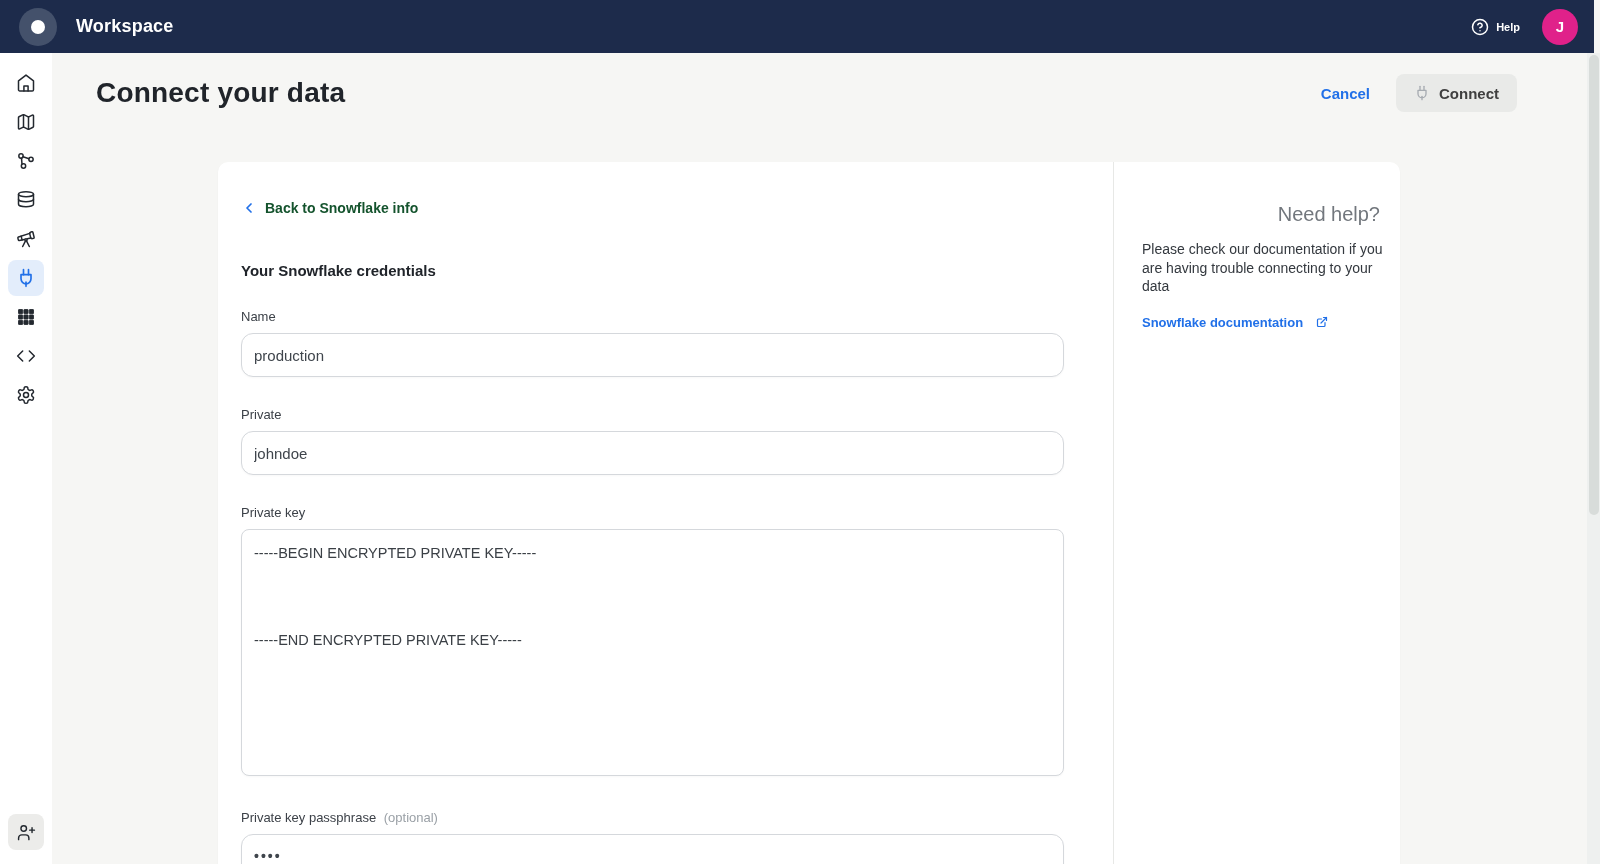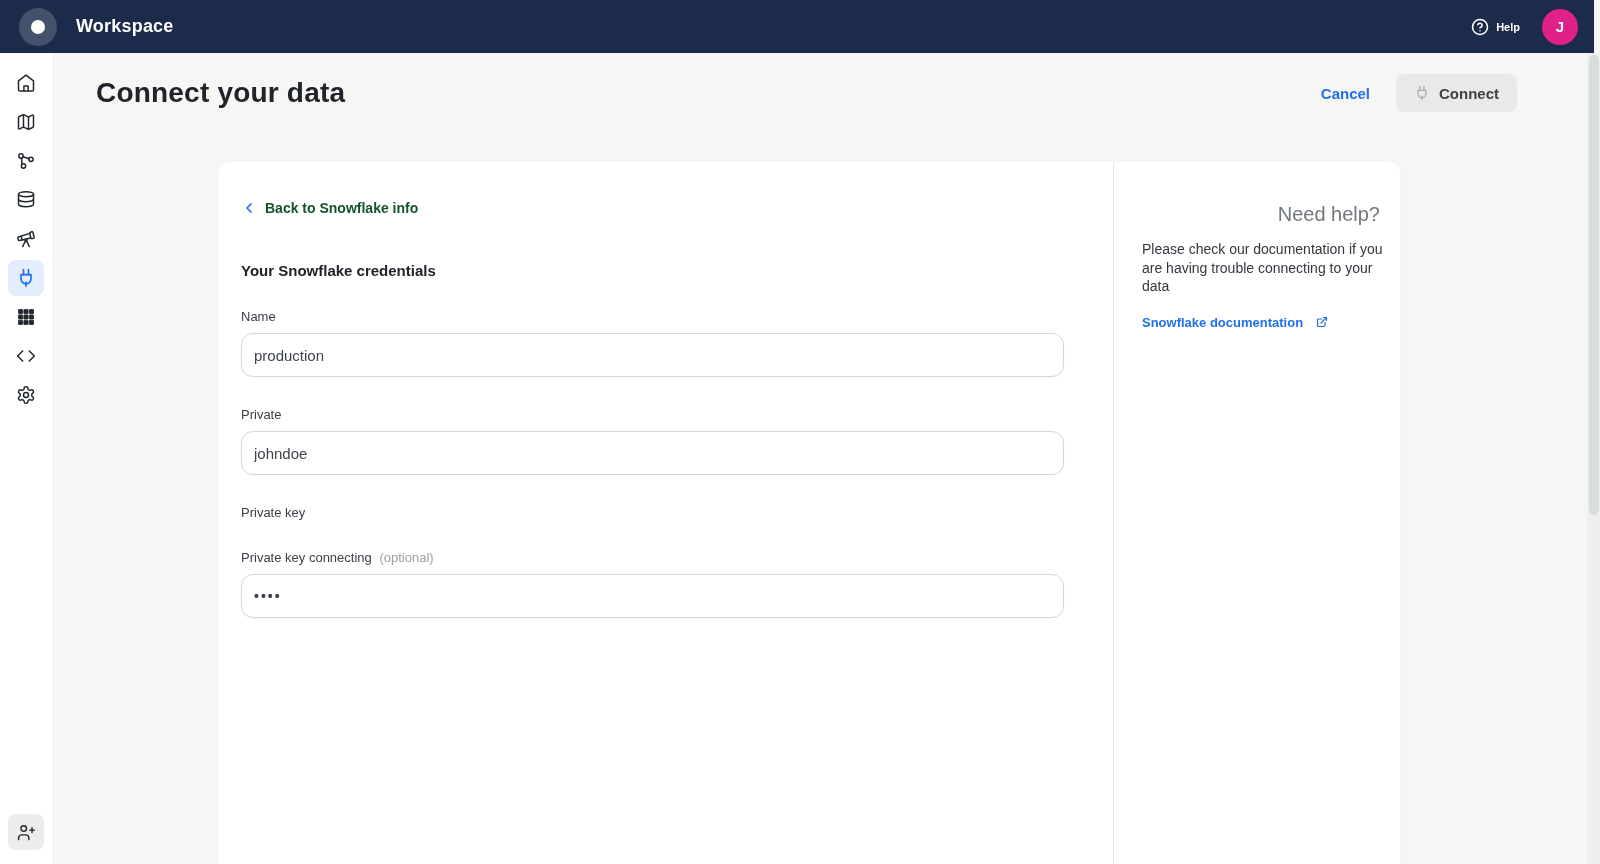--- a/index.html
+++ b/index.html
@@ -245,25 +245,29 @@
         <input class="text-input" type="text" value="production" style="">
       </div>
 
       <div class="field-group">
         <div class="field-label">Private</div>
         <input class="text-input" type="text" value="johndoe" style="">
       </div>
 
       <div class="field-group">
         <div class="field-label">Private key</div>
+        <textarea class="key-textarea" style="">-----BEGIN ENCRYPTED PRIVATE KEY-----
+
+
+-----END ENCRYPTED PRIVATE KEY-----</textarea>
       </div>
 
       <div class="field-group">
         <div class="field-label">
-          <span>Private key connecting</span>
+          <span>Private key passphrase</span>
           <span class="optional">(optional)</span>
         </div>
         <input class="text-input passphrase-input" type="text" value="••••" style="">
       </div>
 
       
     </div>
 
     <aside class="help-col">
       <div class="help-title">Need help?</div>

